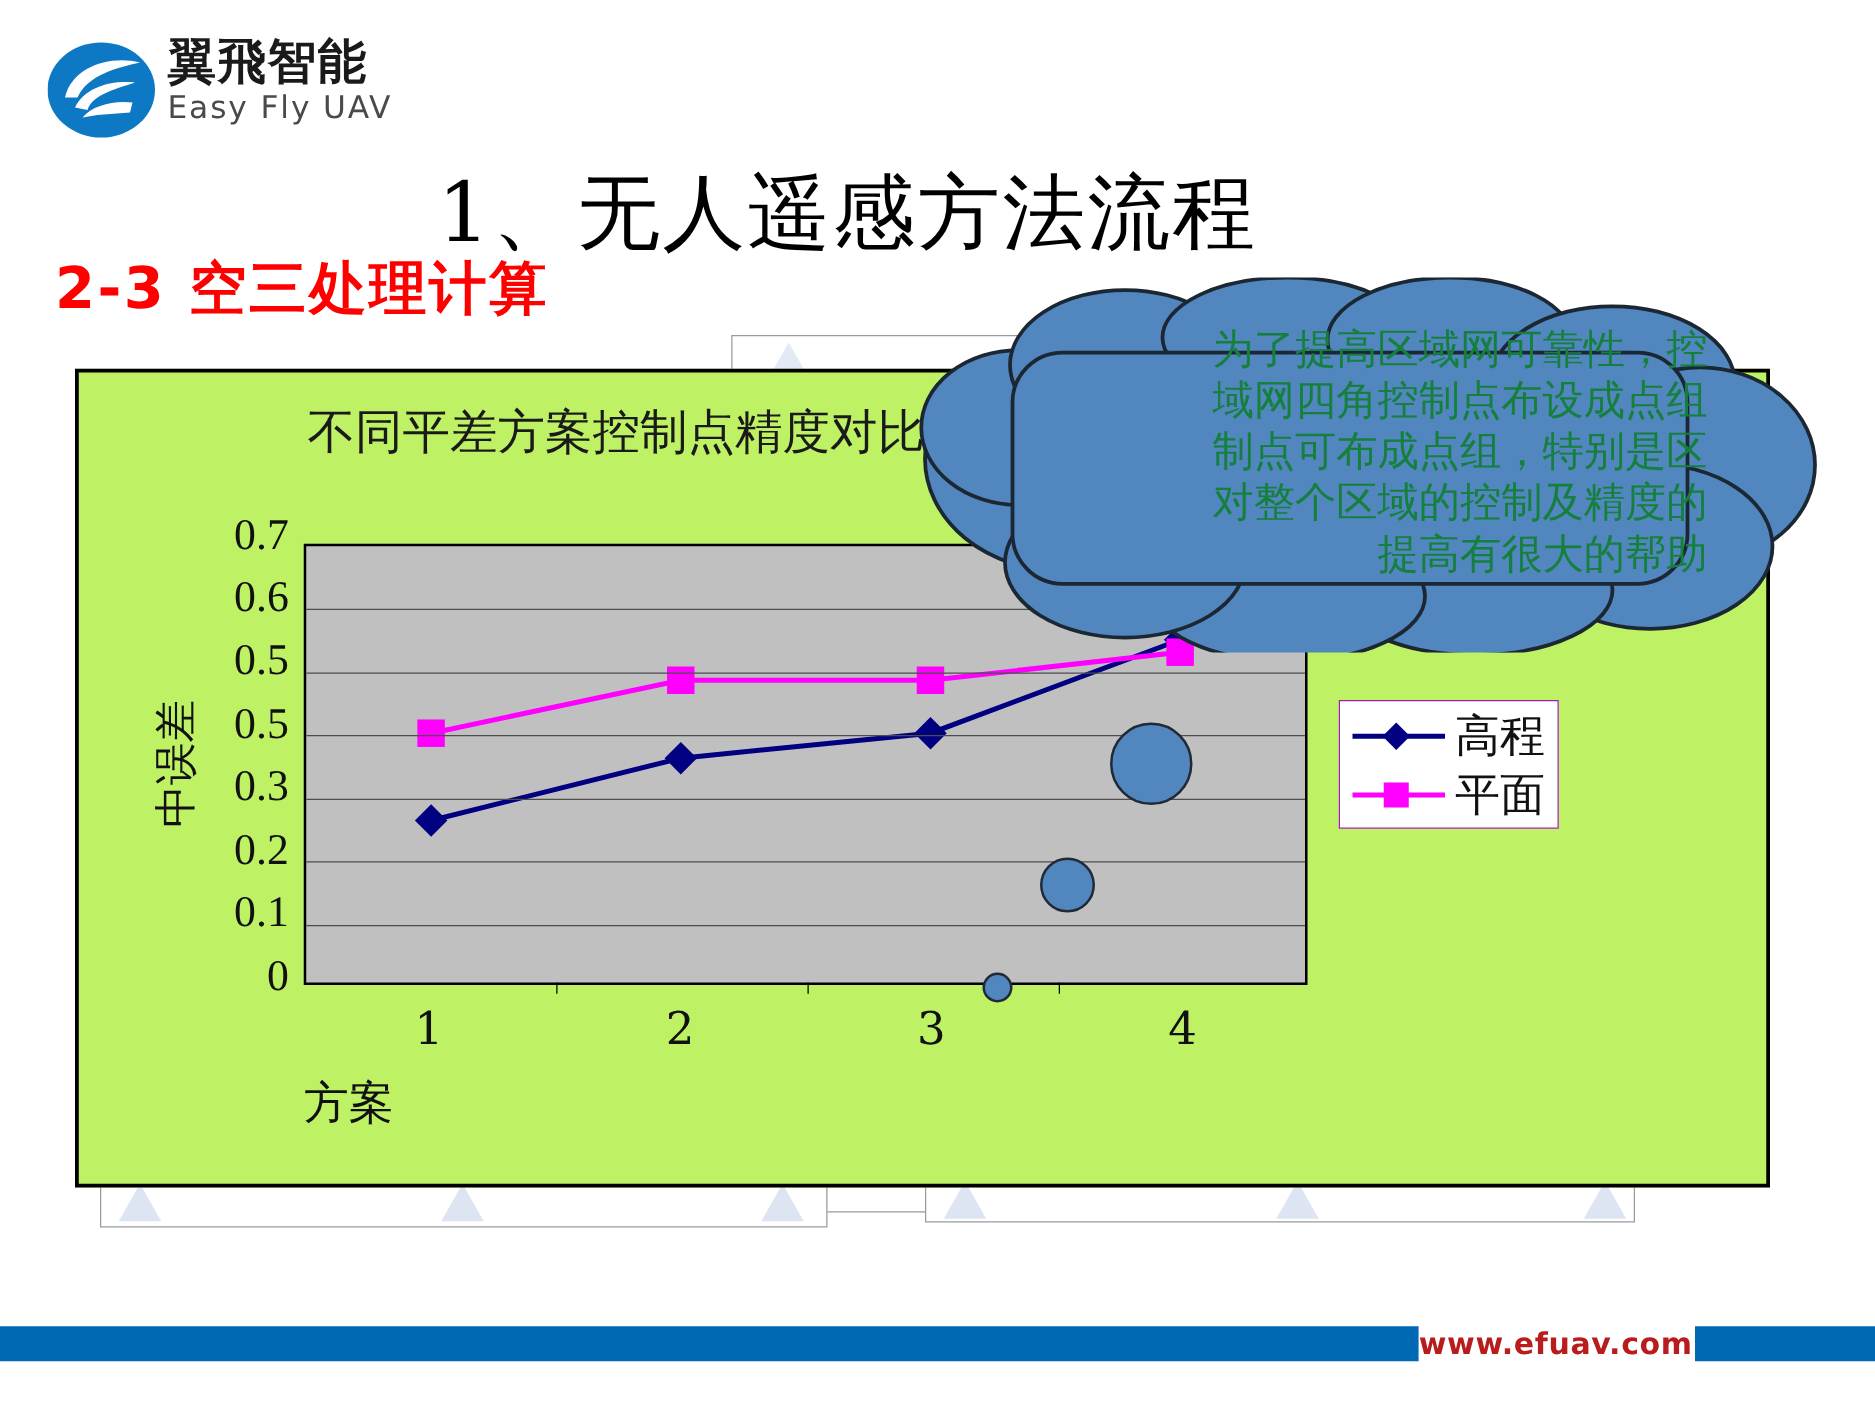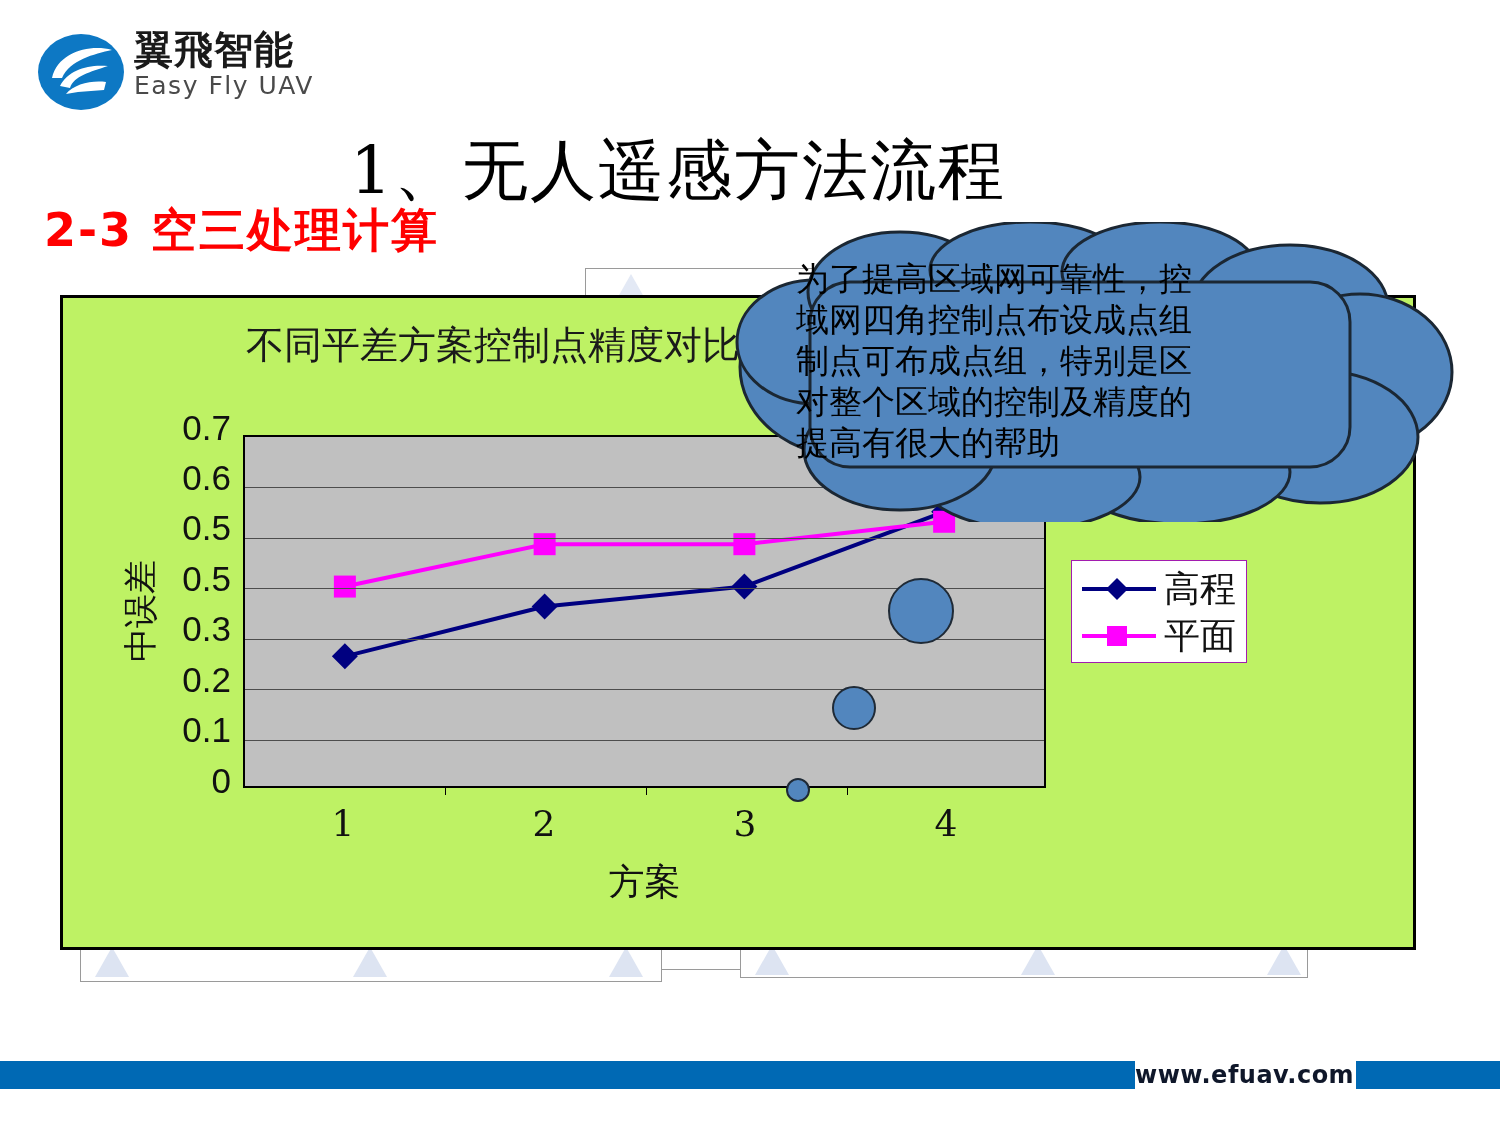--- a/index.html
+++ b/index.html
@@ -41,53 +41,53 @@
     font-size:38px;color:#1a1a1a;font-family:"DejaVu Serif", serif;white-space:nowrap;}
 
   
   #plot{position:absolute;left:180px;top:137px;width:803px;height:353px;
     background:#c0c0c0;border:2px solid #000000;box-sizing:border-box;}
   .grid-h{position:absolute;left:0;width:100%;height:1px;background:#4d4d4d;}
   .tickmark{position:absolute;bottom:-9px;width:1px;height:9px;background:#000;}
 
   
   .ylab{position:absolute;right:0;text-align:right;font-size:35px;color:#111;
-    font-family:Liberation Sans, sans-serif;}
+    font-family:Liberation Serif, serif;}
   #y-ticks{position:absolute;left:20px;top:110px;width:148px;}
   .xlab{position:absolute;text-align:center;font-size:36px;color:#111;
     font-family:"DejaVu Serif", serif;}
   #x-ticks{position:absolute;left:180px;top:505px;width:803px;height:50px;}
   #y-axis-title{position:absolute;left:-22px;top:290px;width:200px;text-align:center;
     font-size:34px;color:#111;font-family:"DejaVu Serif", serif;
     transform:rotate(-90deg);transform-origin:center center;white-space:nowrap;}
-  #x-axis-title{position:absolute;left:180px;top:560px;width:803px;text-align:center;
+  #x-axis-title{position:absolute;left:180px;top:560px;width:803px;
     font-size:36px;color:#111;font-family:"DejaVu Serif", serif;}
 
   
   #legend{position:absolute;left:1008px;top:262px;width:176px;height:103px;
     background:#ffffff;border:1px solid #a21caf;box-sizing:border-box;}
   .leg-row{position:absolute;left:0;width:100%;height:44px;}
   .leg-line{position:absolute;left:10px;top:20px;width:74px;height:4px;}
   .leg-mk{position:absolute;left:33px;top:10px;width:24px;height:24px;}
   .leg-txt{position:absolute;left:92px;top:-2px;font-size:36px;color:#111;
     font-family:"DejaVu Serif", serif;white-space:nowrap;}
 
   
   #cloud{position:absolute;left:700px;top:222px;width:760px;height:300px;}
   #cloud svg{position:absolute;left:0;top:0;}
-  #cloud-text{position:absolute;left:96px;top:36px;width:570px;text-align:left;
+  #cloud-text{position:absolute;left:96px;top:36px;width:570px;text-align:right;
     font-family:"DejaVu Sans", sans-serif;font-size:33px;line-height:41px;
-    color:#000000;font-weight:normal;}
+    color:#15803d;font-weight:normal;}
   .bubble{position:absolute;border-radius:50%;background:#5286be;border:2px solid #1f2a36;}
 
   
   #footer-bar1{position:absolute;left:0;top:1061px;width:1135px;height:28px;background:#0069b4;}
   #footer-bar2{position:absolute;left:1356px;top:1061px;width:144px;height:28px;background:#0069b4;}
   #footer-url{position:absolute;left:1135px;top:1061px;width:218px;height:28px;
-    background:#ffffff;color:#0f172a;font-family:"DejaVu Sans", sans-serif;
+    background:#ffffff;color:#b91c1c;font-family:"DejaVu Sans", sans-serif;
     font-size:24px;font-weight:bold;text-align:right;line-height:28px;letter-spacing:0.5px;}
 </style>
 </head>
 <body>
 
 <div id="logo">
   <div id="logo-mark">
     <svg width="86" height="80" viewBox="0 0 86 80">
       <ellipse cx="43" cy="40" rx="43" ry="38" fill="#0d78c4"></ellipse>
       <path d="M14 46 C20 20, 52 12, 74 18 C56 22, 32 28, 24 46 Z" fill="#ffffff"></path>

